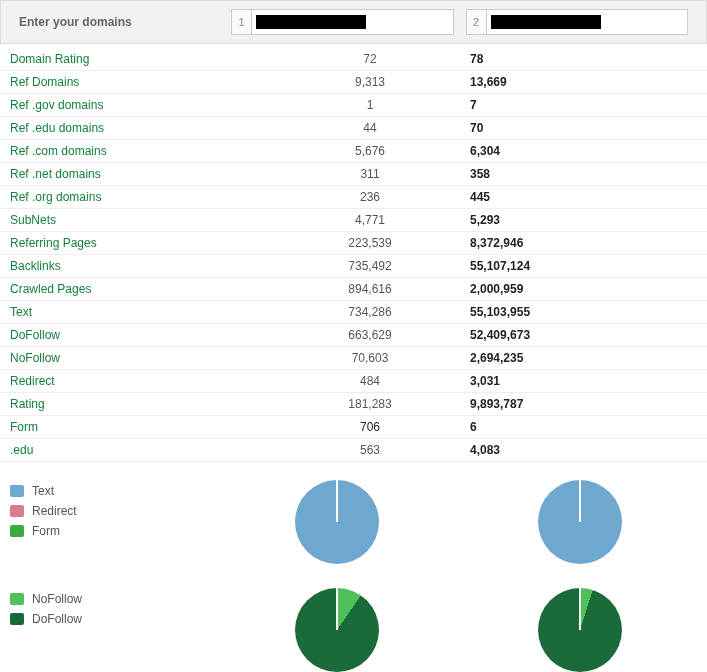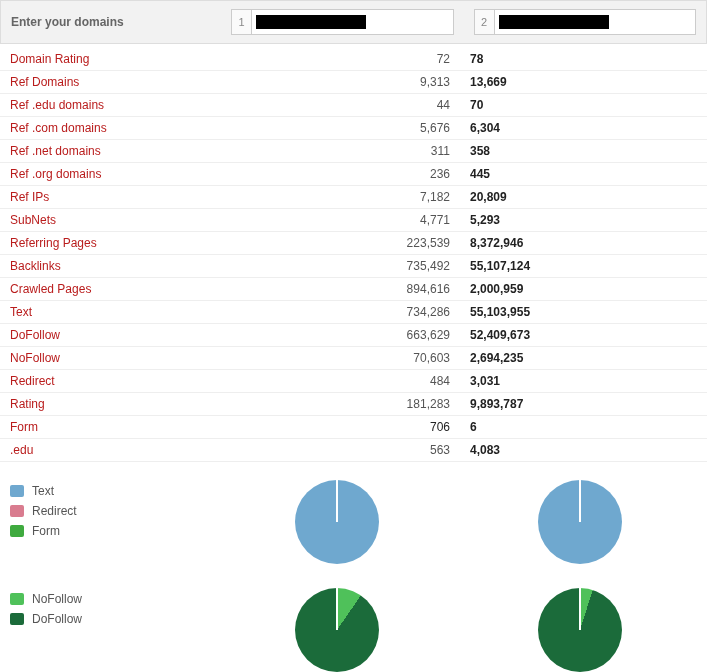--- a/index.html
+++ b/index.html
@@ -8,22 +8,22 @@
     font-size: 12px;
     color: #555;
     background: #fff;
     width: 707px;
   }
   .header-bar {
     display: flex;
     align-items: center;
     background: #f2f2f2;
     border: 1px solid #ddd;
-    padding: 8px 10px;
-    gap: 20px;
+    padding: 8px 18px;
+    gap: 12px;
   }
   .header-label {
     font-weight: bold;
     color: #666;
     flex: 0 0 200px;
   }
   .domain-input-wrap {
     display: flex;
     align-items: center;
     background: #fff;
@@ -51,22 +51,22 @@
     width: 100%;
     border-collapse: collapse;
     margin-top: 4px;
   }
   .table td {
     border-bottom: 1px solid #eee;
     padding: 4px 10px;
     height: 20px;
     vertical-align: middle;
   }
-  .table td.label { color: #b91c1c; width: 280px; }
-  .table td.v1 { text-align: right; color: #555; width: 180px; }
+  .table td.label { color: #15803d; width: 280px; }
+  .table td.v1 { text-align: center; color: #555; width: 180px; }
   .table td.v2 { text-align: left; color: #222; font-weight: bold; width: auto; padding-right: 20px;}
   .table td.v1.bold { font-weight: normal; color:#222;}
   .charts-row {
     display: flex;
     align-items: flex-start;
     padding: 18px 10px 6px 10px;
     gap: 10px;
   }
   .legend {
     flex: 0 0 200px;
@@ -120,45 +120,45 @@
         <td class="label">Domain Rating</td>
         <td class="v1">72</td>
         <td class="v2">78</td>
       </tr>
       <tr>
         <td class="label">Ref Domains</td>
         <td class="v1">9,313</td>
         <td class="v2">13,669</td>
       </tr>
       <tr>
+        <td class="label">Ref .gov domains</td>
+        <td class="v1">1</td>
+        <td class="v2">7</td>
+      </tr>
+      <tr>
         <td class="label">Ref .edu domains</td>
         <td class="v1">44</td>
         <td class="v2">70</td>
       </tr>
       <tr>
         <td class="label">Ref .com domains</td>
         <td class="v1">5,676</td>
         <td class="v2">6,304</td>
       </tr>
       <tr>
         <td class="label">Ref .net domains</td>
         <td class="v1">311</td>
         <td class="v2">358</td>
       </tr>
       <tr>
         <td class="label">Ref .org domains</td>
         <td class="v1">236</td>
         <td class="v2">445</td>
       </tr>
       <tr>
-        <td class="label">Ref IPs</td>
-        <td class="v1">7,182</td>
-        <td class="v2">20,809</td>
-      </tr>
-      <tr>
         <td class="label">SubNets</td>
         <td class="v1">4,771</td>
         <td class="v2">5,293</td>
       </tr>
       <tr>
         <td class="label">Referring Pages</td>
         <td class="v1">223,539</td>
         <td class="v2">8,372,946</td>
       </tr>
       <tr>

